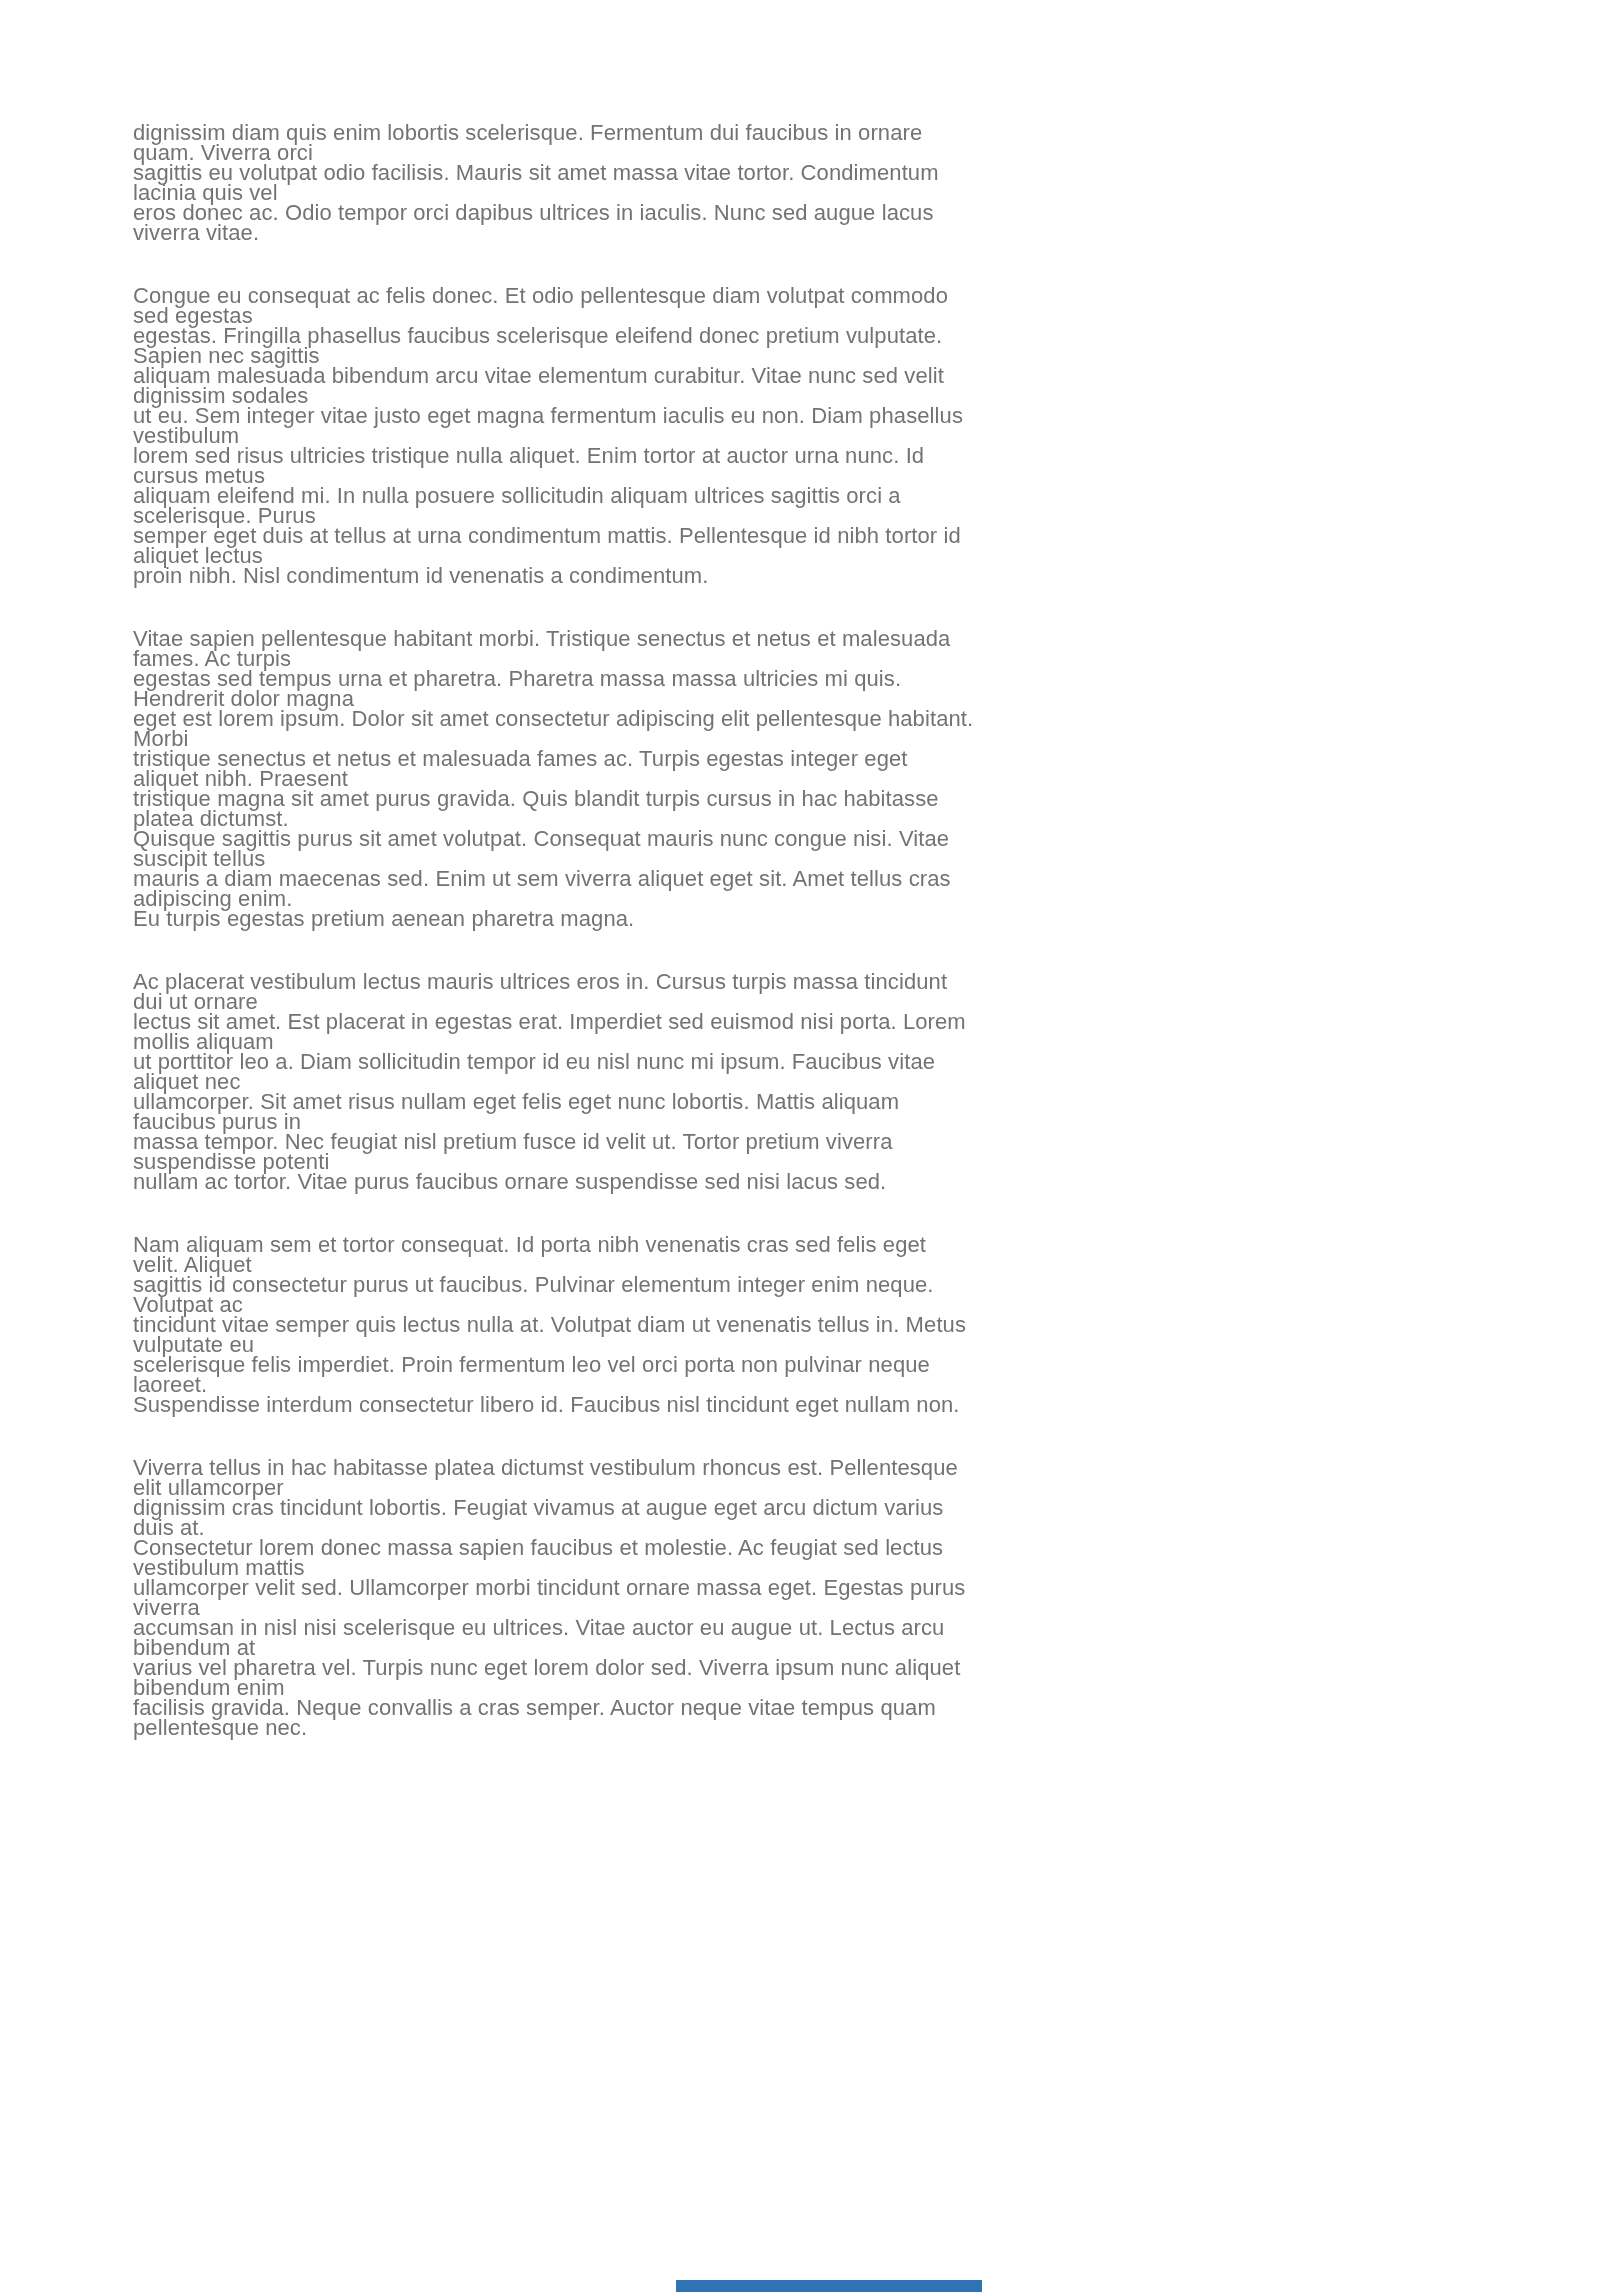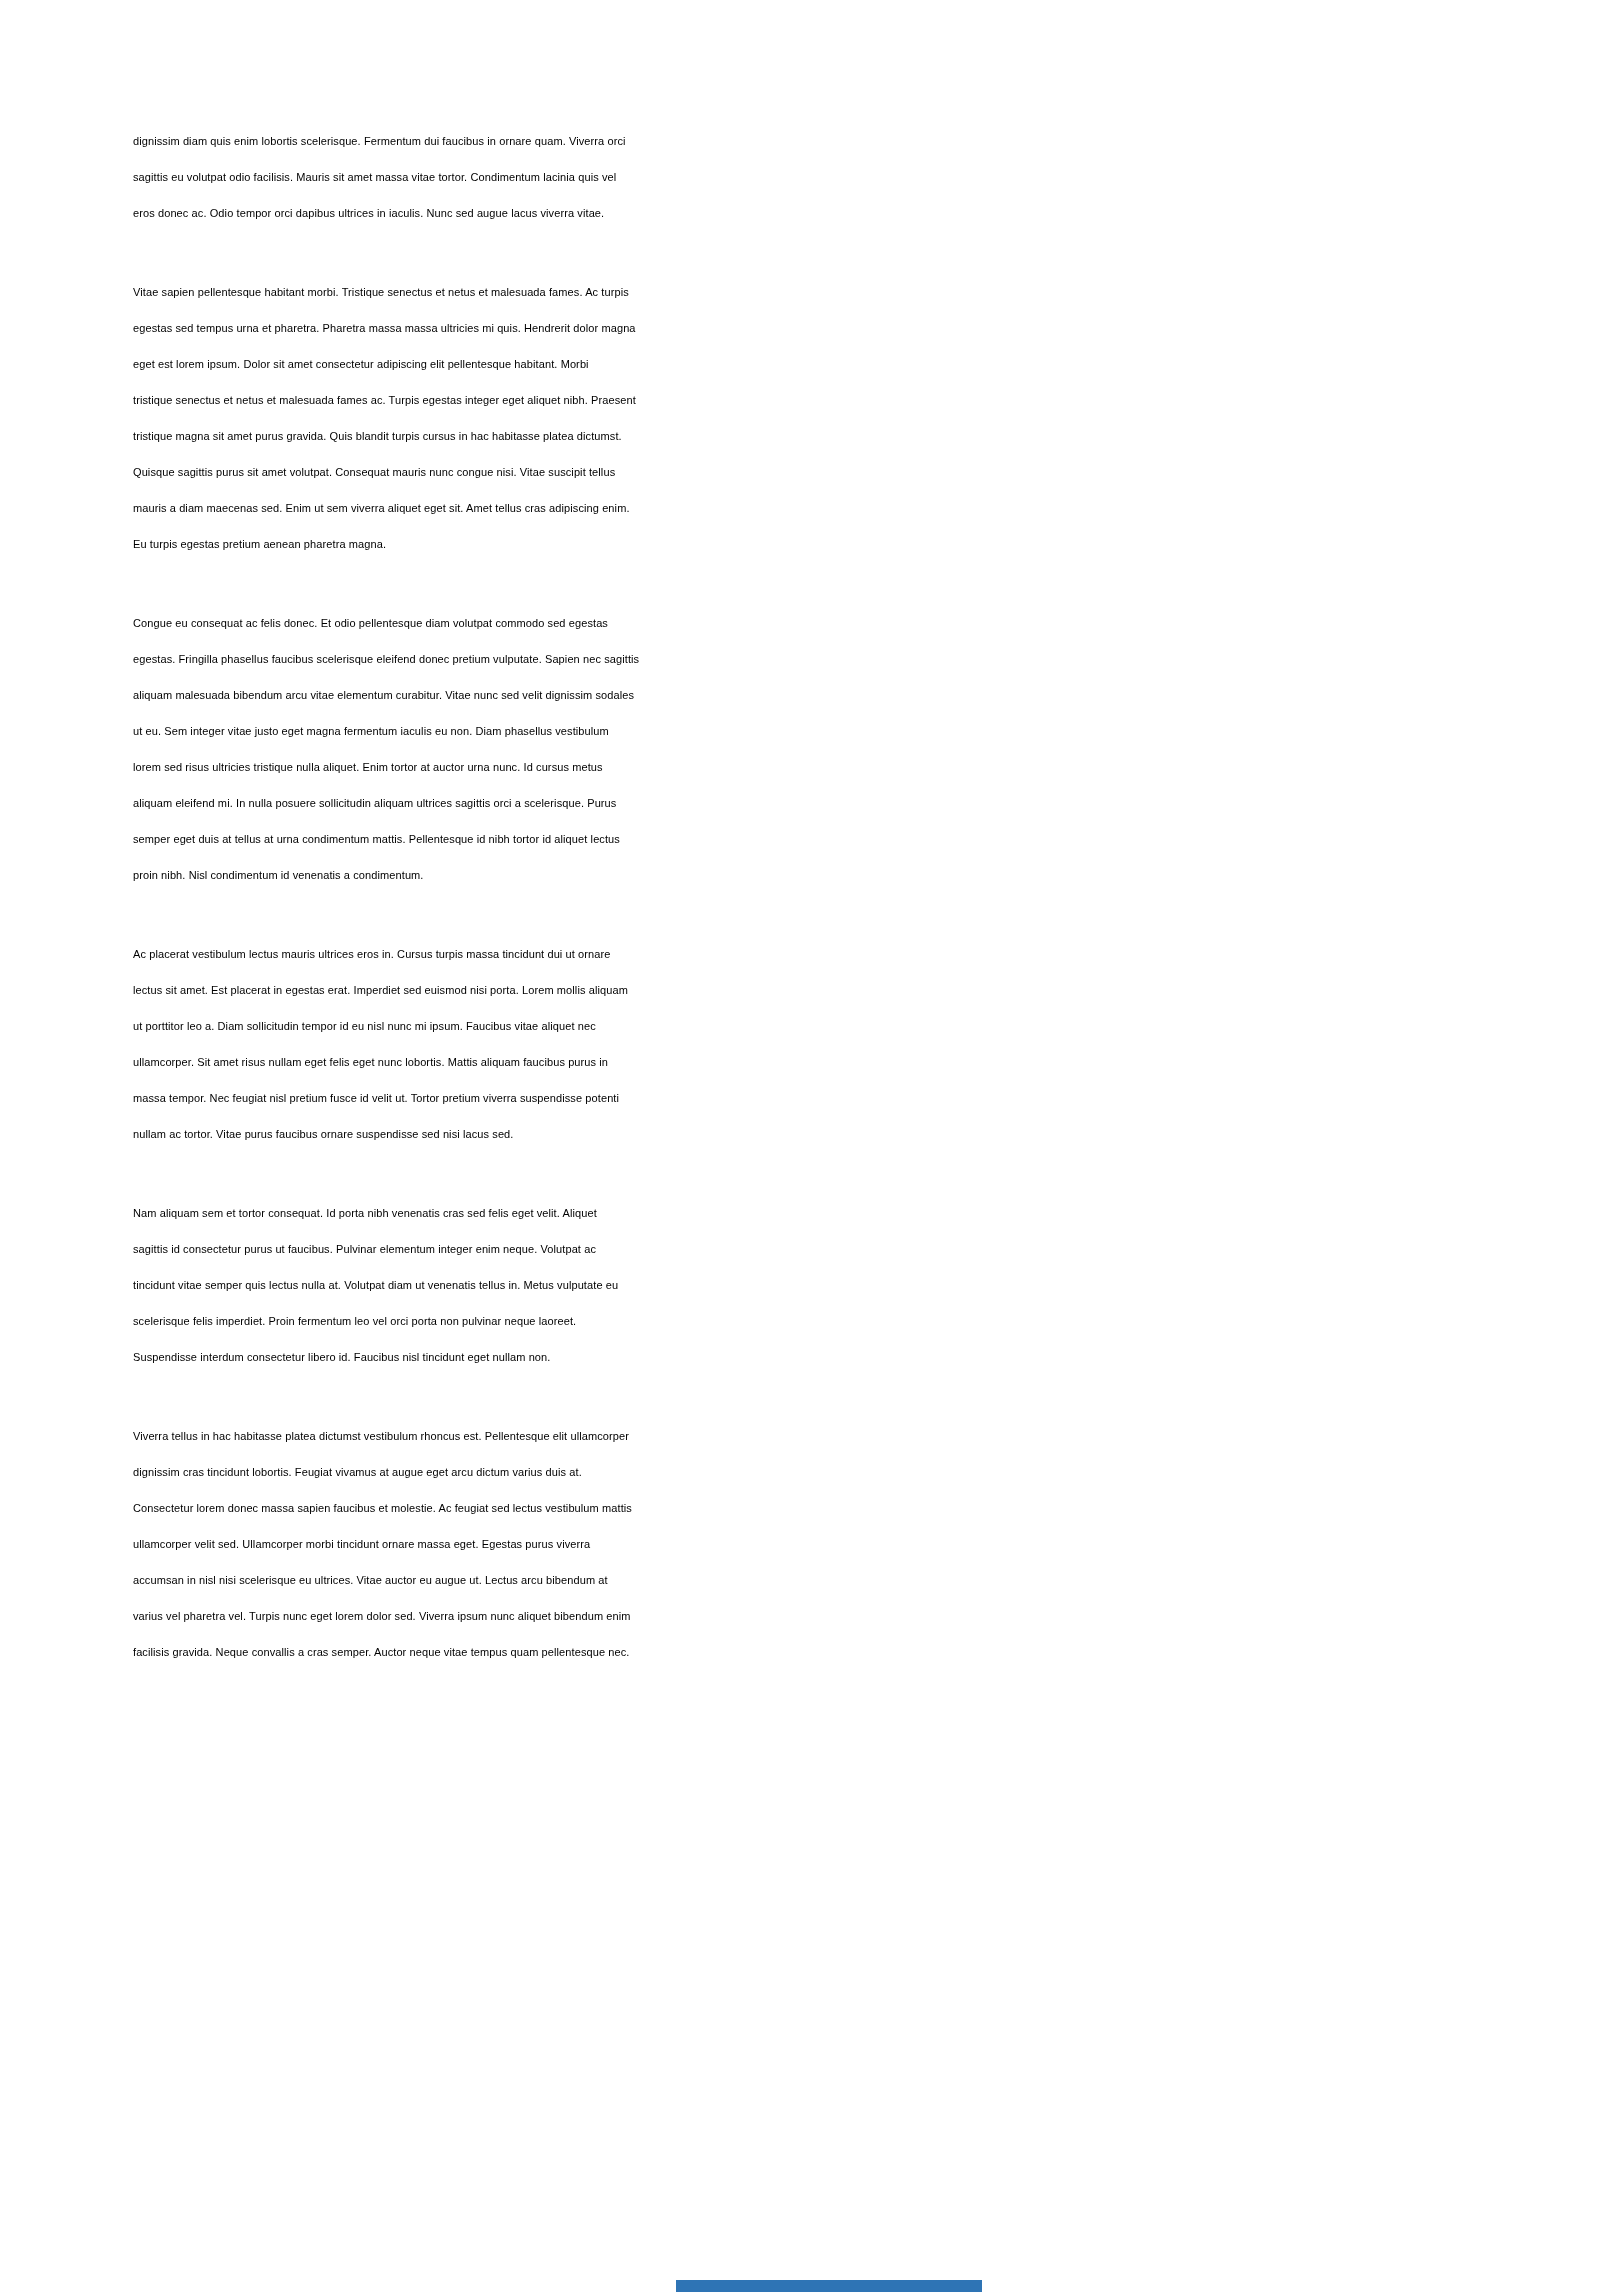--- a/index.html
+++ b/index.html
@@ -23,23 +23,23 @@
     background: #ffffff;
   }
   .text-block {
     position: absolute;
     left: 133px;
     top: 123px;
     width: 843px;
   }
   .para {
     margin: 0 0 43px 0;
-    font-size: 11px;
-    line-height: 36px;
-    color: #000000;
+    font-size: 22px;
+    line-height: 20px;
+    color: #737373;
     white-space: pre-line;
     letter-spacing: 0.1px;
   }
   .bottom-accent {
     position: absolute;
     left: 676px;
     bottom: 0;
     width: 306px;
     height: 12.7px;
     background: #2e74b5;
@@ -47,36 +47,36 @@
 </style>
 </head>
 <body>
 
 <div class="page">
 
   <div class="text-block">
     <p class="para">dignissim diam quis enim lobortis scelerisque. Fermentum dui faucibus in ornare quam. Viverra orci
 sagittis eu volutpat odio facilisis. Mauris sit amet massa vitae tortor. Condimentum lacinia quis vel
 eros donec ac. Odio tempor orci dapibus ultrices in iaculis. Nunc sed augue lacus viverra vitae.</p>
+    <p class="para">Congue eu consequat ac felis donec. Et odio pellentesque diam volutpat commodo sed egestas
+egestas. Fringilla phasellus faucibus scelerisque eleifend donec pretium vulputate. Sapien nec sagittis
+aliquam malesuada bibendum arcu vitae elementum curabitur. Vitae nunc sed velit dignissim sodales
+ut eu. Sem integer vitae justo eget magna fermentum iaculis eu non. Diam phasellus vestibulum
+lorem sed risus ultricies tristique nulla aliquet. Enim tortor at auctor urna nunc. Id cursus metus
+aliquam eleifend mi. In nulla posuere sollicitudin aliquam ultrices sagittis orci a scelerisque. Purus
+semper eget duis at tellus at urna condimentum mattis. Pellentesque id nibh tortor id aliquet lectus
+proin nibh. Nisl condimentum id venenatis a condimentum.</p>
     <p class="para">Vitae sapien pellentesque habitant morbi. Tristique senectus et netus et malesuada fames. Ac turpis
 egestas sed tempus urna et pharetra. Pharetra massa massa ultricies mi quis. Hendrerit dolor magna
 eget est lorem ipsum. Dolor sit amet consectetur adipiscing elit pellentesque habitant. Morbi
 tristique senectus et netus et malesuada fames ac. Turpis egestas integer eget aliquet nibh. Praesent
 tristique magna sit amet purus gravida. Quis blandit turpis cursus in hac habitasse platea dictumst.
 Quisque sagittis purus sit amet volutpat. Consequat mauris nunc congue nisi. Vitae suscipit tellus
 mauris a diam maecenas sed. Enim ut sem viverra aliquet eget sit. Amet tellus cras adipiscing enim.
 Eu turpis egestas pretium aenean pharetra magna.</p>
-    <p class="para">Congue eu consequat ac felis donec. Et odio pellentesque diam volutpat commodo sed egestas
-egestas. Fringilla phasellus faucibus scelerisque eleifend donec pretium vulputate. Sapien nec sagittis
-aliquam malesuada bibendum arcu vitae elementum curabitur. Vitae nunc sed velit dignissim sodales
-ut eu. Sem integer vitae justo eget magna fermentum iaculis eu non. Diam phasellus vestibulum
-lorem sed risus ultricies tristique nulla aliquet. Enim tortor at auctor urna nunc. Id cursus metus
-aliquam eleifend mi. In nulla posuere sollicitudin aliquam ultrices sagittis orci a scelerisque. Purus
-semper eget duis at tellus at urna condimentum mattis. Pellentesque id nibh tortor id aliquet lectus
-proin nibh. Nisl condimentum id venenatis a condimentum.</p>
     <p class="para">Ac placerat vestibulum lectus mauris ultrices eros in. Cursus turpis massa tincidunt dui ut ornare
 lectus sit amet. Est placerat in egestas erat. Imperdiet sed euismod nisi porta. Lorem mollis aliquam
 ut porttitor leo a. Diam sollicitudin tempor id eu nisl nunc mi ipsum. Faucibus vitae aliquet nec
 ullamcorper. Sit amet risus nullam eget felis eget nunc lobortis. Mattis aliquam faucibus purus in
 massa tempor. Nec feugiat nisl pretium fusce id velit ut. Tortor pretium viverra suspendisse potenti
 nullam ac tortor. Vitae purus faucibus ornare suspendisse sed nisi lacus sed.</p>
     <p class="para">Nam aliquam sem et tortor consequat. Id porta nibh venenatis cras sed felis eget velit. Aliquet
 sagittis id consectetur purus ut faucibus. Pulvinar elementum integer enim neque. Volutpat ac
 tincidunt vitae semper quis lectus nulla at. Volutpat diam ut venenatis tellus in. Metus vulputate eu
 scelerisque felis imperdiet. Proin fermentum leo vel orci porta non pulvinar neque laoreet.

